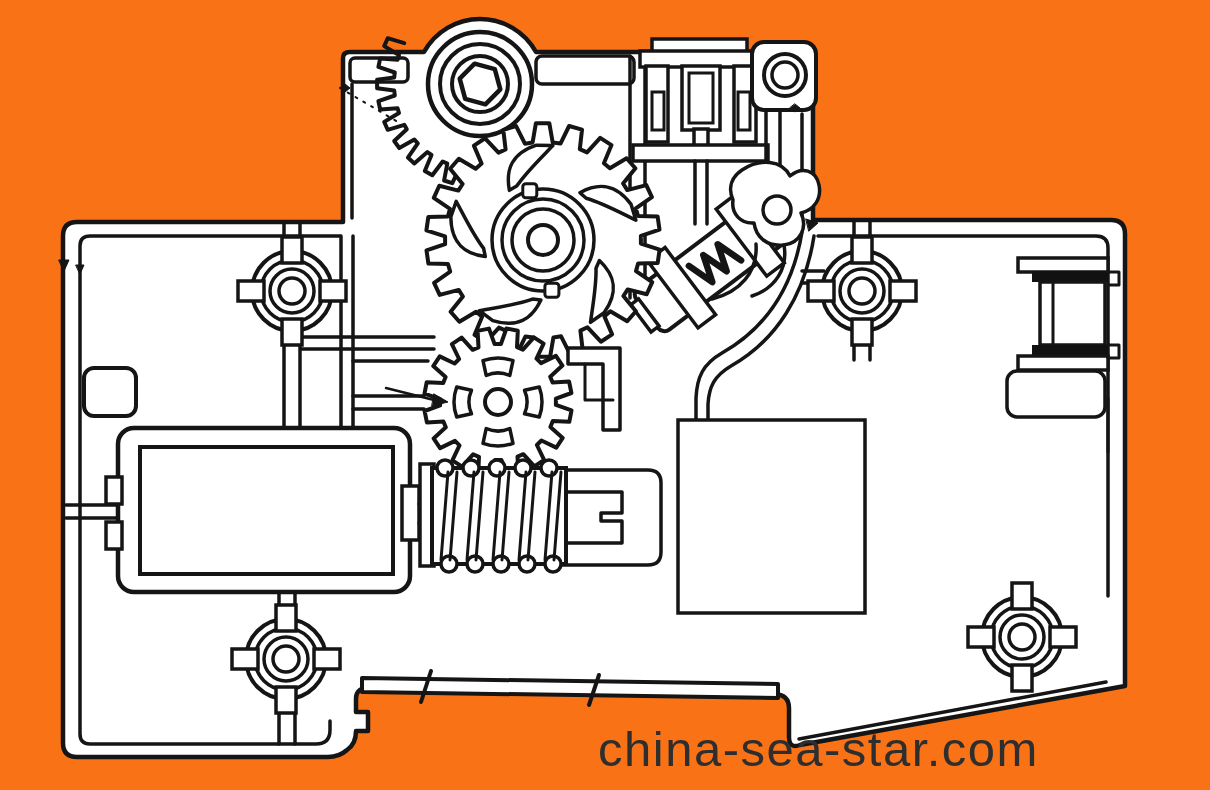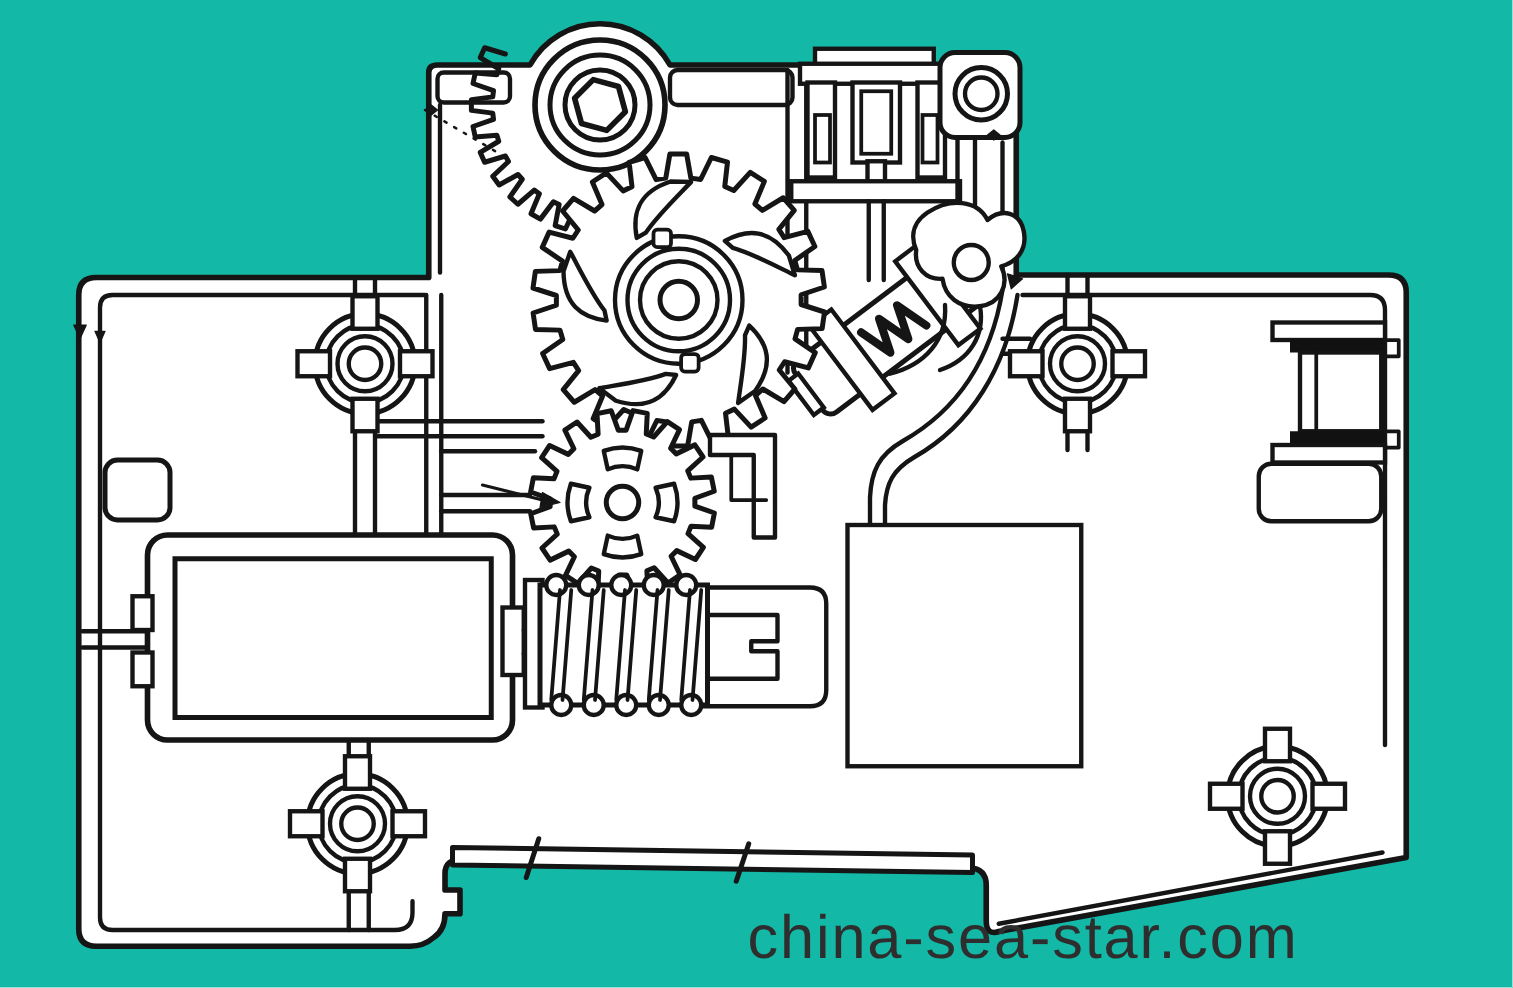--- a/index.html
+++ b/index.html
@@ -1,16 +1,16 @@
 <!DOCTYPE html>
 <html><head>
 <meta charset="utf-8">
 <style>
   html,body{margin:0;padding:0;background:#ffffff;}
-  .stage{position:relative;width:1210px;height:790px;background:#14b8a6;overflow:hidden;
+  .stage{position:relative;width:1210px;height:790px;background:#f97316;overflow:hidden;
          font-family:"Liberation Sans", sans-serif;}
   svg{position:absolute;left:0;top:0;}
   text.watermark{font-family:"Liberation Sans", sans-serif;font-size:49px;letter-spacing:1.5px;fill:#2e2e2e;}
 </style>
 </head>
 <body>
 
 <div class="stage">
   <svg id="drawing" width="1210" height="790" viewBox="0 0 1210 790">
     <g id="g-case">

